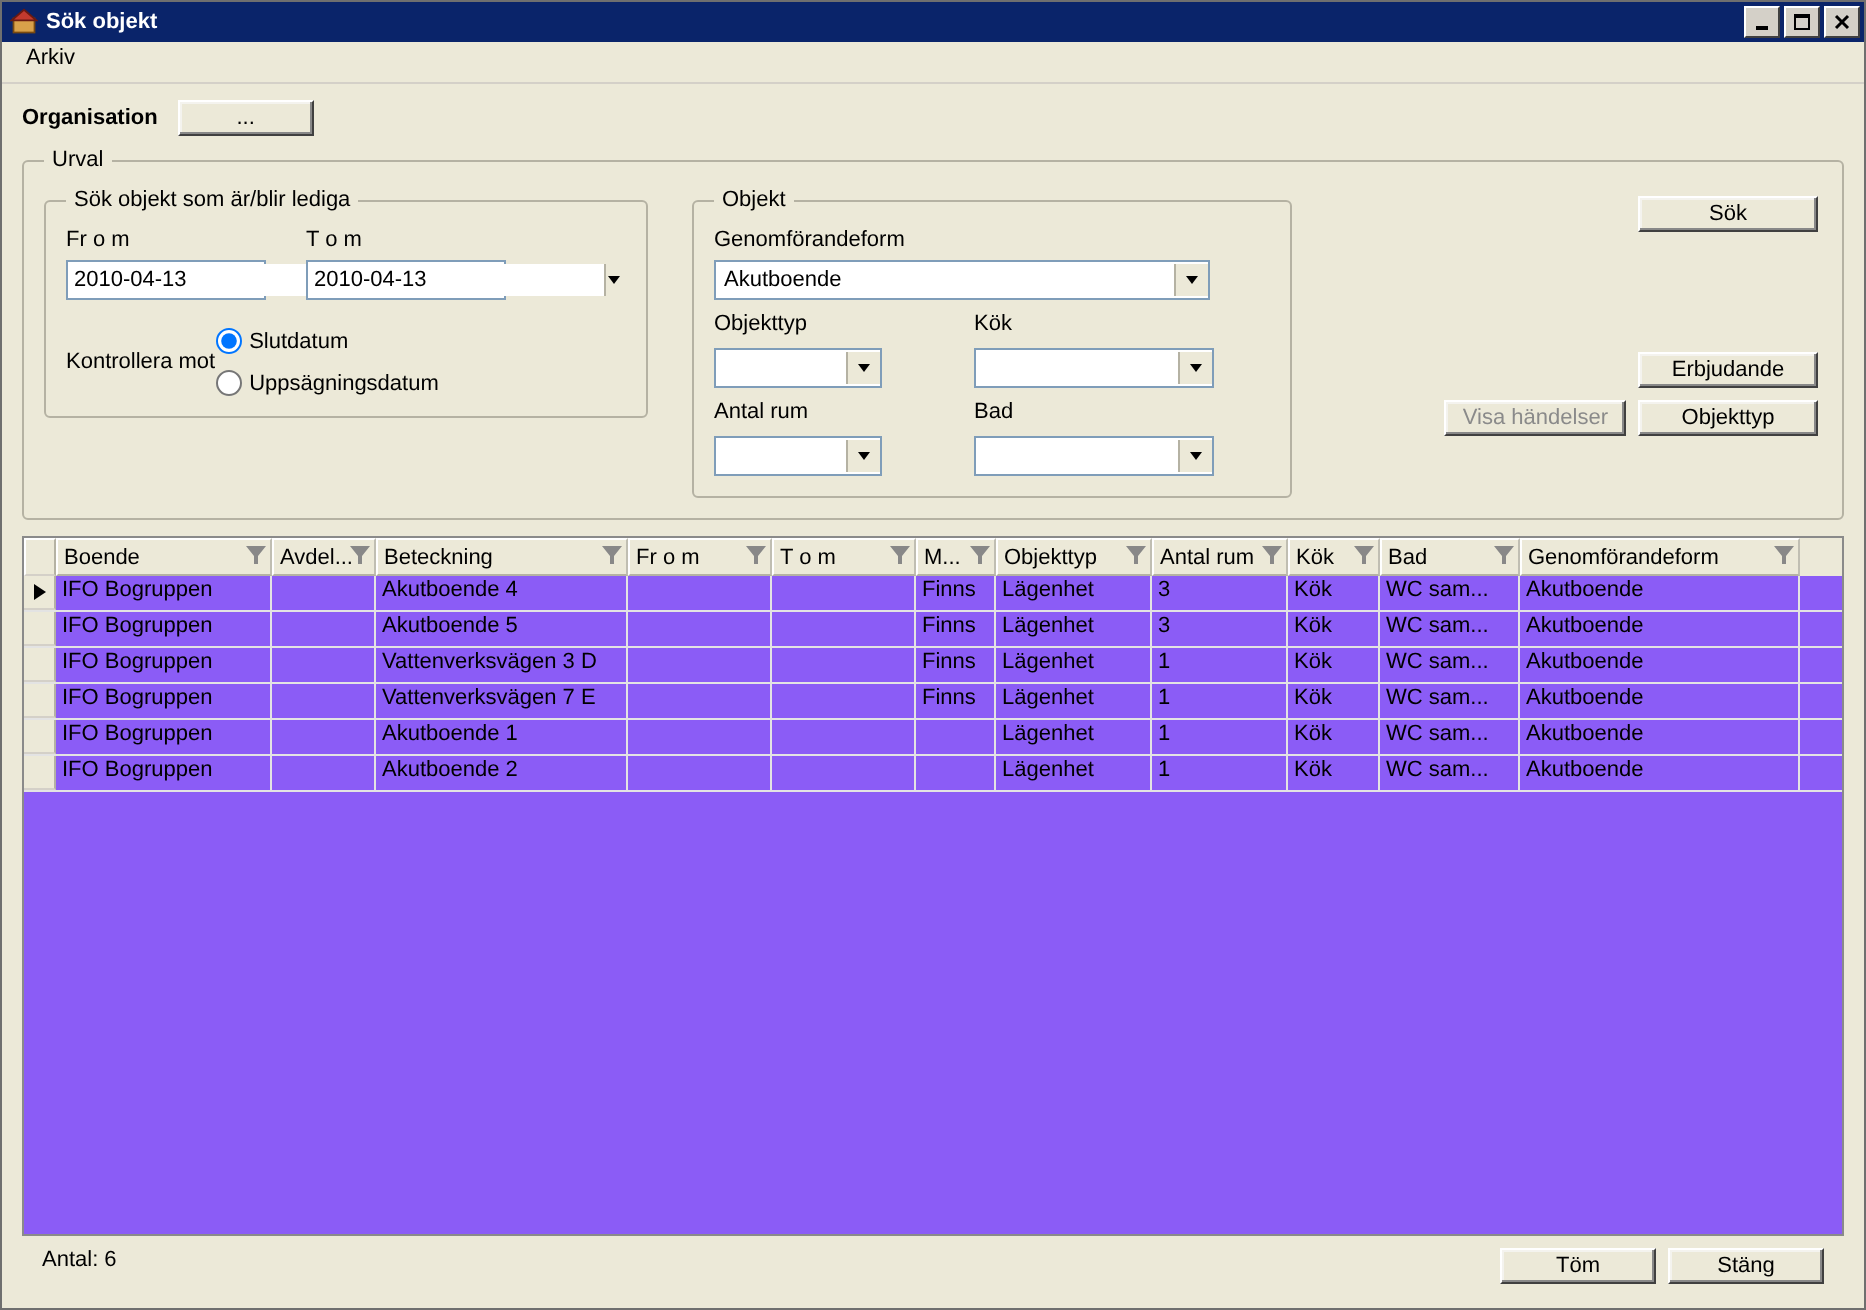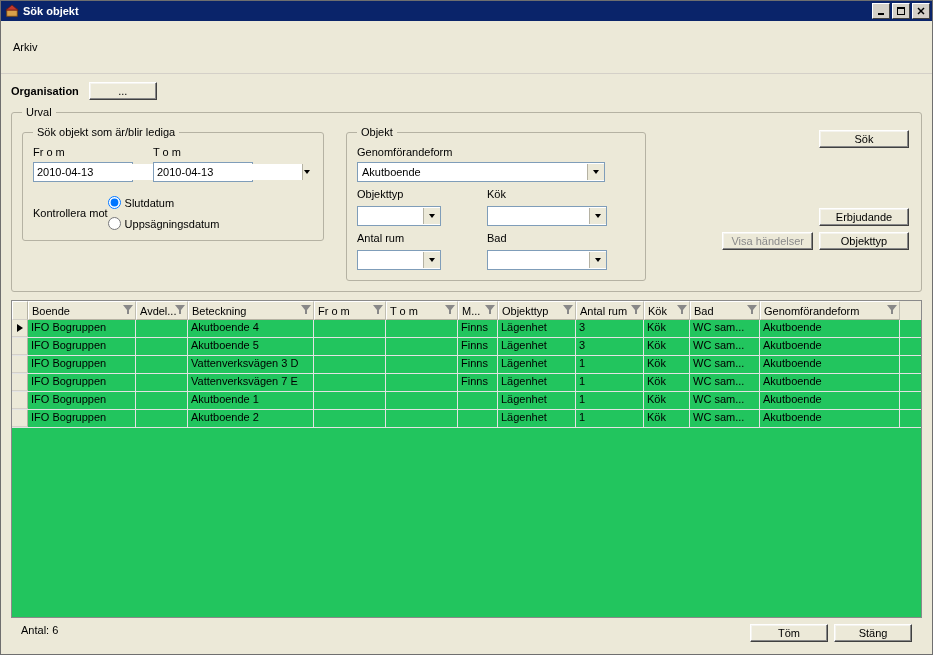--- a/index.html
+++ b/index.html
@@ -37,22 +37,22 @@
     border: 1px solid #fff;
     border-right-color:#404040; border-bottom-color:#404040;
     margin-left: 2px;
     display:inline-flex; align-items:center; justify-content:center;
     font-size:10px; font-family: Arial;
     color:#000;
   }
   .menubar {
     height: 20px;
     background: #ece9d8;
-    display: flex; align-items: center;
-    padding: 16px 6px;
+    display: flex; align-items: flex-start;
+    padding: 0 6px;
     border-bottom: 1px solid #d4d0c8;
   }
   .menubar span { padding: 2px 6px; }
   .content {
     flex: 1;
     padding: 8px 10px 4px 10px;
     display: flex; flex-direction: column;
     box-sizing: border-box;
   }
   .toprow {
@@ -124,21 +124,21 @@
 
   .right-buttons {
     margin-left:auto;
     display:flex; flex-direction:column; align-items: flex-end; gap: 6px;
     padding: 4px 2px 0 0;
   }
   .right-buttons .spacer-v { height: 48px; }
 
   .table-wrap {
     border: 1px solid #8a8a8a;
-    background:#22c55e;
+    background:#8b5cf6;
     flex:1;
     overflow:hidden;
     display:flex; flex-direction:column;
   }
   .thead {
     display:flex;
     background:#ece9d8;
   }
   .th {
     border-right:1px solid #c0beb2;

